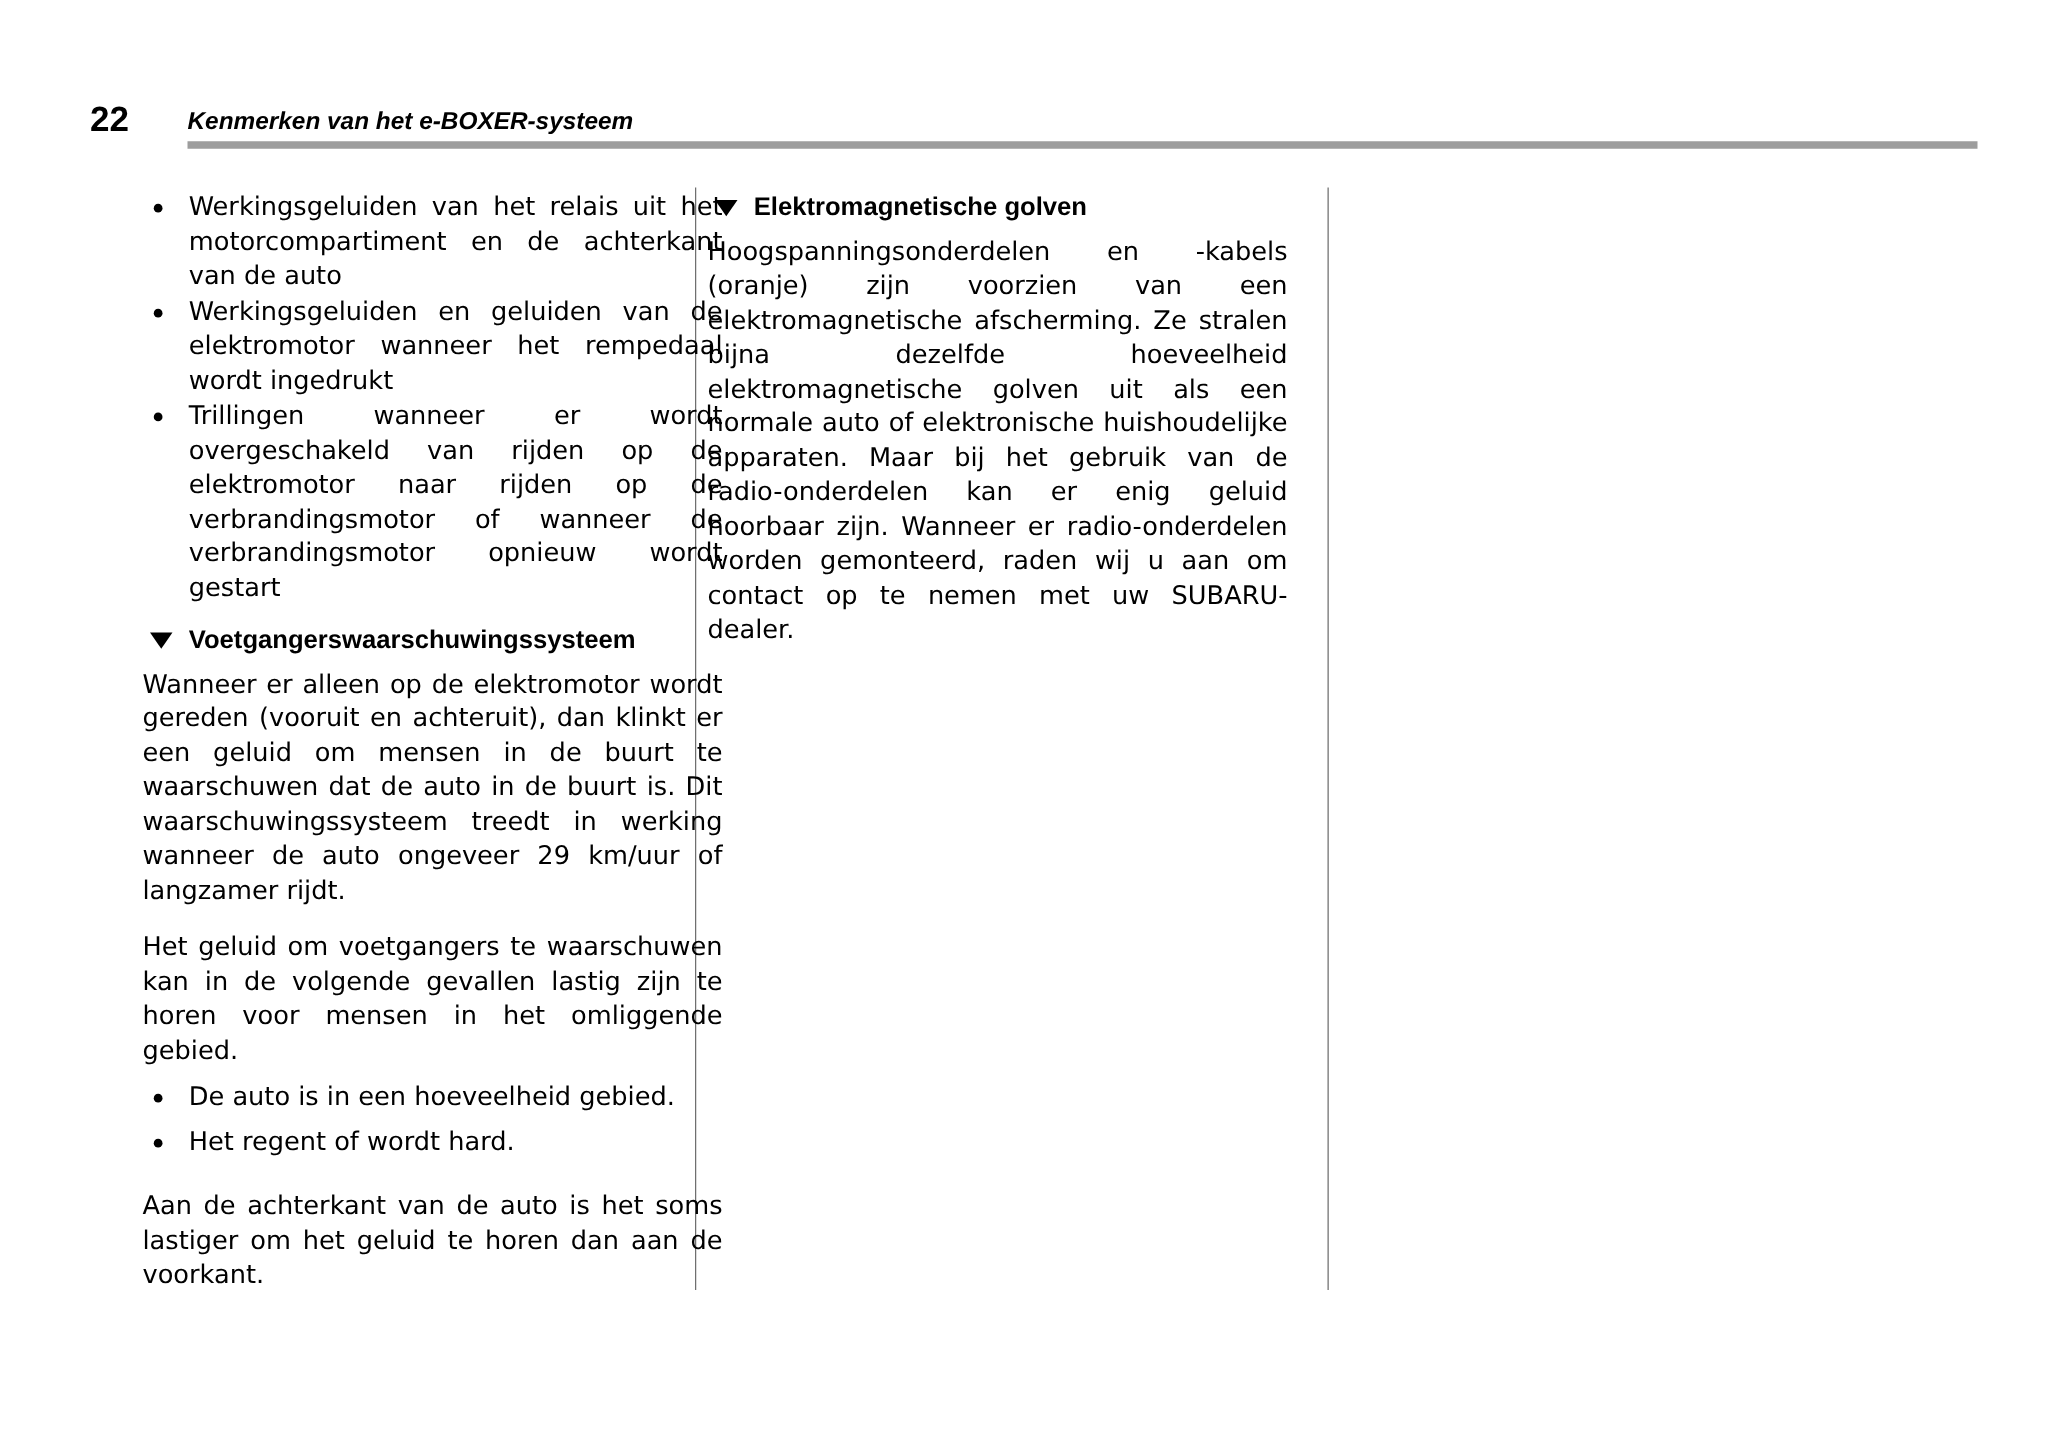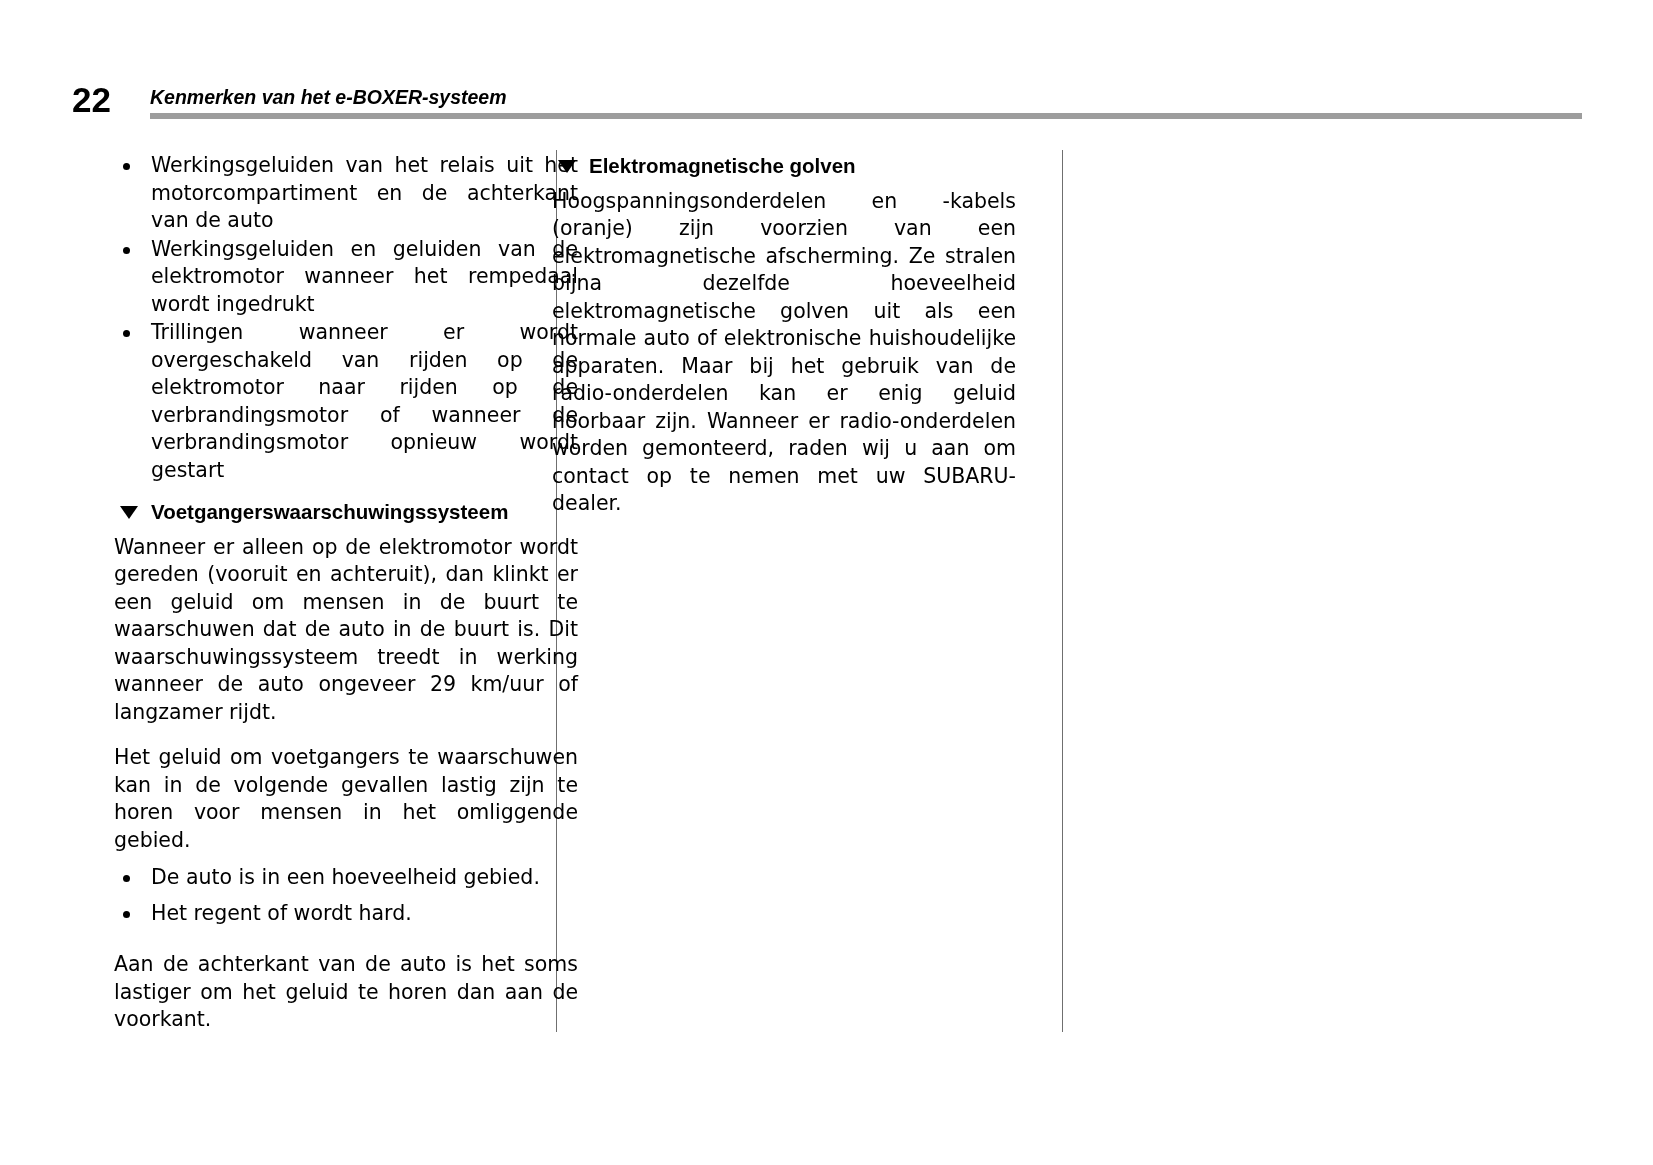--- a/index.html
+++ b/index.html
@@ -28,21 +28,21 @@
     position: absolute;
     left: 72px;
     top: 80px;
     width: 1510px;
     height: 40px;
   }
   .header-pagenum {
     position: absolute;
     left: 0;
     top: 0;
-    font-size: 35px;
+    font-size: 28px;
     font-weight: bold;
     font-family: "Liberation Sans", sans-serif;
     letter-spacing: 0px;
   }
   .header-title {
     position: absolute;
     left: 78px;
     top: 6px;
     font-size: 19.5px;
     font-weight: bold;
@@ -63,21 +63,21 @@
   
   .col-left {
     position: absolute;
     left: 72px;
     top: 152px;
     width: 464px;
     margin-left: 42px;
   }
   .col-right {
     position: absolute;
-    left: 552px;
+    left: 566px;
     top: 152px;
     width: 464px;
   }
   .vrule {
     position: absolute;
     top: 150px;
     width: 1px;
     height: 882px;
     background: #6f6f6f;
   }

